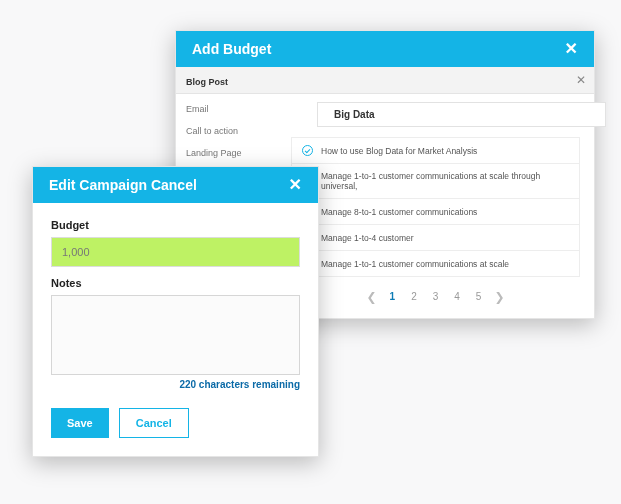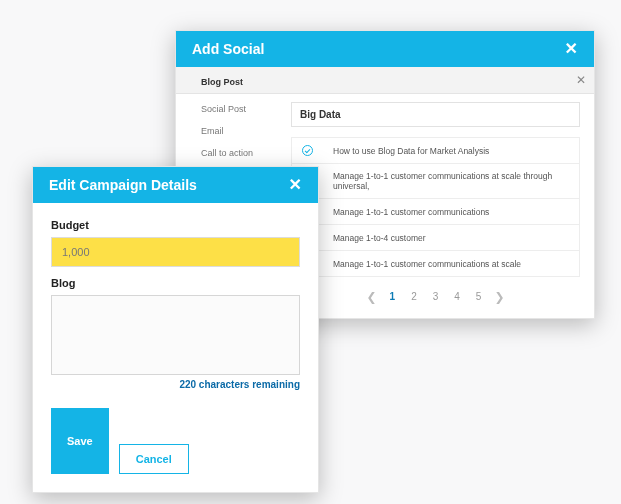--- a/index.html
+++ b/index.html
@@ -41,21 +41,21 @@
   .assets-body {
     padding: 0;
   }
   .assets-content {
     display: flex;
   }
   .assets-sidebar {
     width: 115px;
     font-size: 9px;
     color: #777;
-    padding: 4px 0 8px 15px;
+    padding: 4px 0 8px 0;
   }
   .assets-sidebar .item {
     padding: 6px 10px;
   }
   .assets-sidebar .item.active {
     font-weight: 700;
     color: #333;
   }
   .assets-tabrow {
     background: #f3f3f3;
@@ -70,30 +70,31 @@
     cursor: pointer;
     font-size: 12px;
   }
   .assets-main {
     flex: 1;
     padding: 8px 14px 14px 0;
   }
   .assets-search {
     width: 100%;
     border: 1px solid #e2e2e2;
-    padding: 6px 8px;
+    padding: 6px 16px;
     font-size: 10px;
     font-weight: 700;
     color: #333;
     margin-bottom: 10px;
+    margin-left: 26px;
   }
   .asset-list .row {
     display: flex;
     align-items: center;
-    gap: 20px;
+    gap: 8px;
     border: 1px solid #ededed;
     border-top: none;
     padding: 7px 10px;
     font-size: 8.5px;
     color: #555;
   }
   .asset-list .row:first-child { border-top: 1px solid #ededed; }
   .asset-check {
     width: 11px; height: 11px;
     border: 1.5px solid #14b4e6;
@@ -135,21 +136,21 @@
   .label {
     font-size: 11px;
     font-weight: 700;
     color: #222;
     margin-bottom: 6px;
     margin-top: 10px;
   }
   .label:first-child { margin-top: 0; }
   .budget-input {
     width: 100%;
-    background: #fde047;
+    background: #bef264;
     border: 1px solid #dcdcdc;
     padding: 8px 10px;
     font-size: 11px;
     color: #777;
   }
   .notes-area {
     width: 100%;
     height: 80px;
     border: 1px solid #d6d6d6;
     background: #fbfbfb;
@@ -176,59 +177,57 @@
     border: none;
   }
   .btn-primary {
     background: #14b4e6;
     color: #fff;
   }
   .btn-secondary {
     background: #fff;
     color: #14b4e6;
     border: 1px solid #14b4e6;
-    margin-top: 36px;
   }
 </style>
 </head>
 <body>
 
 <div class="modal assets">
   <div class="modal-header">
-    <span>Add Social</span>
+    <span>Add Budget</span>
     <span class="close">✕</span>
   </div>
   <div class="assets-body">
     <div class="assets-tabrow">
       <div class="assets-sidebar" style="padding-bottom:0">
         <div class="item active">Blog Post</div>
       </div>
       <span class="tab-close">✕</span>
     </div>
     <div class="assets-content">
       <div class="assets-sidebar">
-        <div class="item">Social Post</div>
         <div class="item">Email</div>
         <div class="item">Call to action</div>
         <div class="item">Landing Page</div>
       </div>
       <div class="assets-main">
         <input class="assets-search" value="Big Data" style="">
         <div class="asset-list">
           <div class="row">
             <span class="asset-check checked"></span>
             <span>How to use Blog Data for Market Analysis</span>
           </div>
           <div class="row">
             <span class="asset-check"></span>
             <span>Manage 1-to-1 customer communications at scale through universal,</span>
           </div>
           <div class="row">
             <span class="asset-check"></span>
-            <span>Manage 1-to-1 customer communications</span>
+            <span>Manage 8-to-1 customer communications</span>
           </div>
           <div class="row">
             <span class="asset-check"></span>
             <span>Manage 1-to-4 customer</span>
           </div>
           <div class="row">
             <span class="asset-check"></span>
             <span>Manage 1-to-1 customer communications at scale</span>
           </div>
         </div>
@@ -241,27 +240,27 @@
           <span class="pg">5</span>
           <span class="arrow">❯</span>
         </div>
       </div>
     </div>
   </div>
 </div>
 
 <div class="modal campaign">
   <div class="modal-header">
-    <span>Edit Campaign Details</span>
+    <span>Edit Campaign Cancel</span>
     <span class="close">✕</span>
   </div>
   <div class="campaign-body">
     <div class="label">Budget</div>
     <input class="budget-input" value="1,000" style="">
-    <div class="label">Blog</div>
+    <div class="label">Notes</div>
     <textarea class="notes-area" style=""></textarea>
     <div class="chars-remaining">220 characters remaining</div>
     <div class="actions">
       <button class="btn btn-primary">Save</button>
       <button class="btn btn-secondary">Cancel</button>
     </div>
   </div>
 </div>
 
 </body></html>

